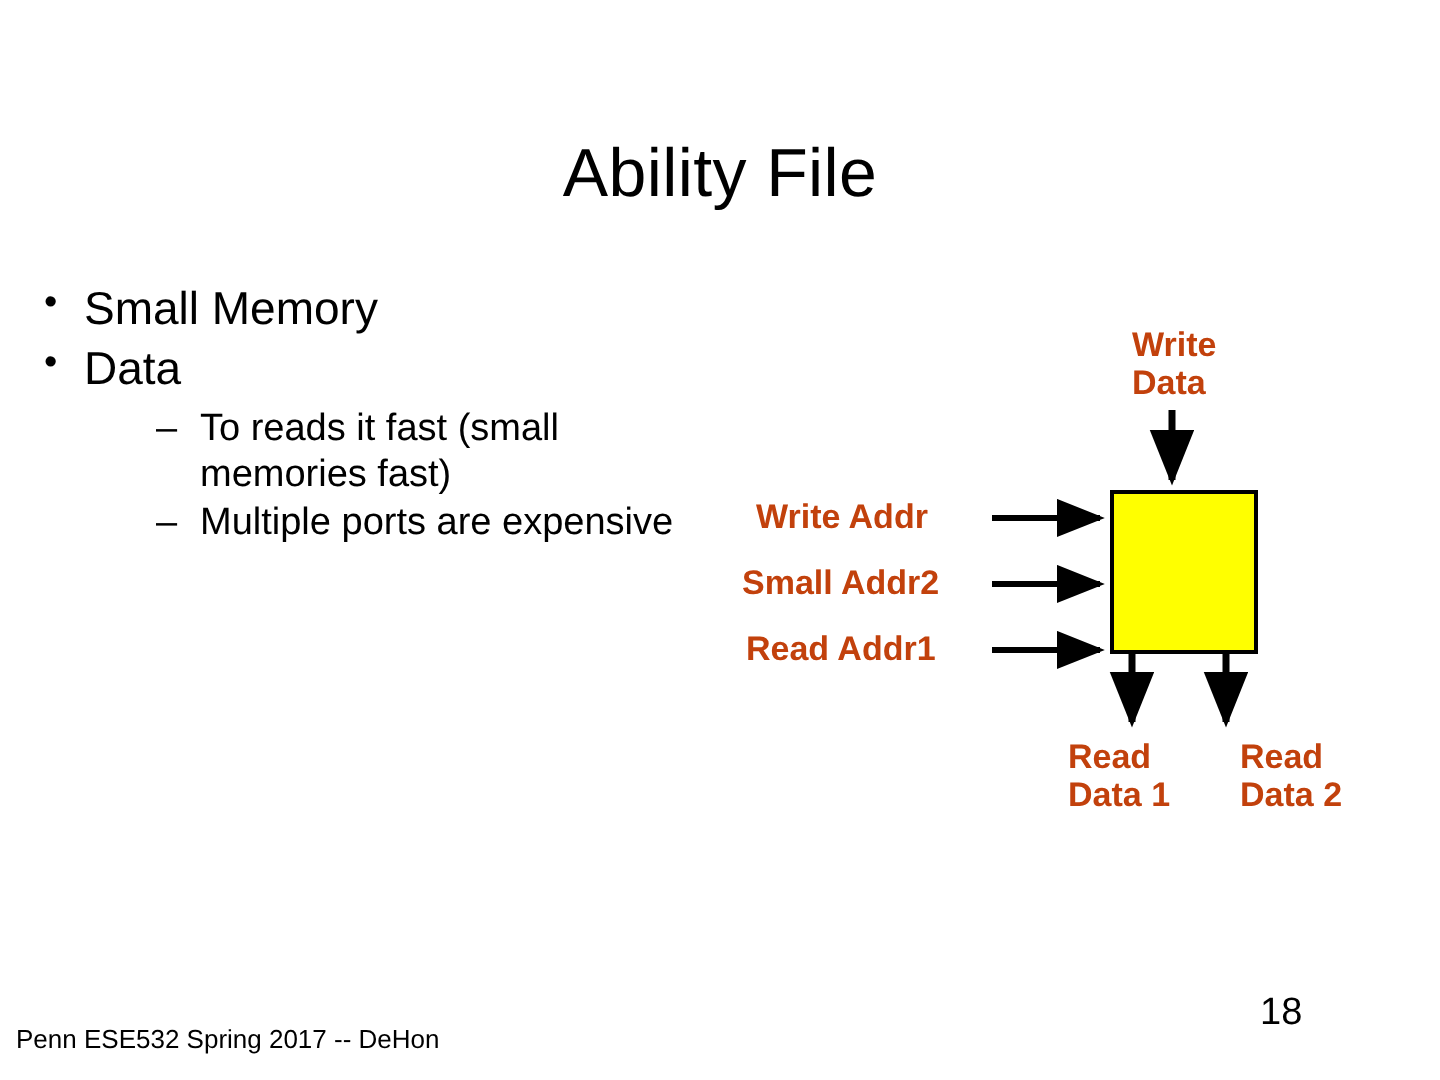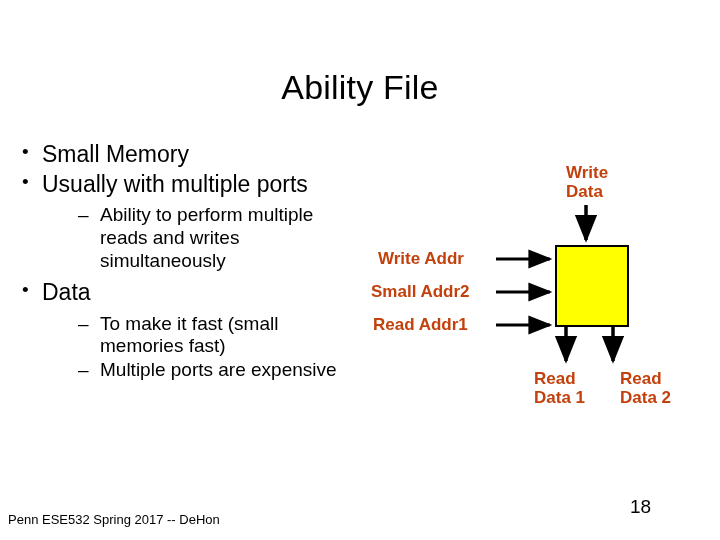--- a/index.html
+++ b/index.html
@@ -146,35 +146,25 @@
 <div class="slide">
 
   <div class="title">Ability File</div>
 
   <div class="body-col">
     <ul class="lvl1">
       <li>
         <span>Small Memory</span>
       </li>
       <li>
-        <span>Usually with multiple ports</span>
-        <div class="sub-wrap">
-          <ul class="lvl2">
-            <li>
-              <span>Ability to perform multiple reads and writes simultaneously</span>
-            </li>
-          </ul>
-        </div>
-      </li>
-      <li>
         <span>Data</span>
         <div class="sub-wrap">
           <ul class="lvl2">
             <li>
-              <span>To make it fast (small memories fast)</span>
+              <span>To reads it fast (small memories fast)</span>
             </li>
             <li>
               <span>Multiple ports are expensive</span>
             </li>
           </ul>
         </div>
       </li>
     </ul>
   </div>
 

